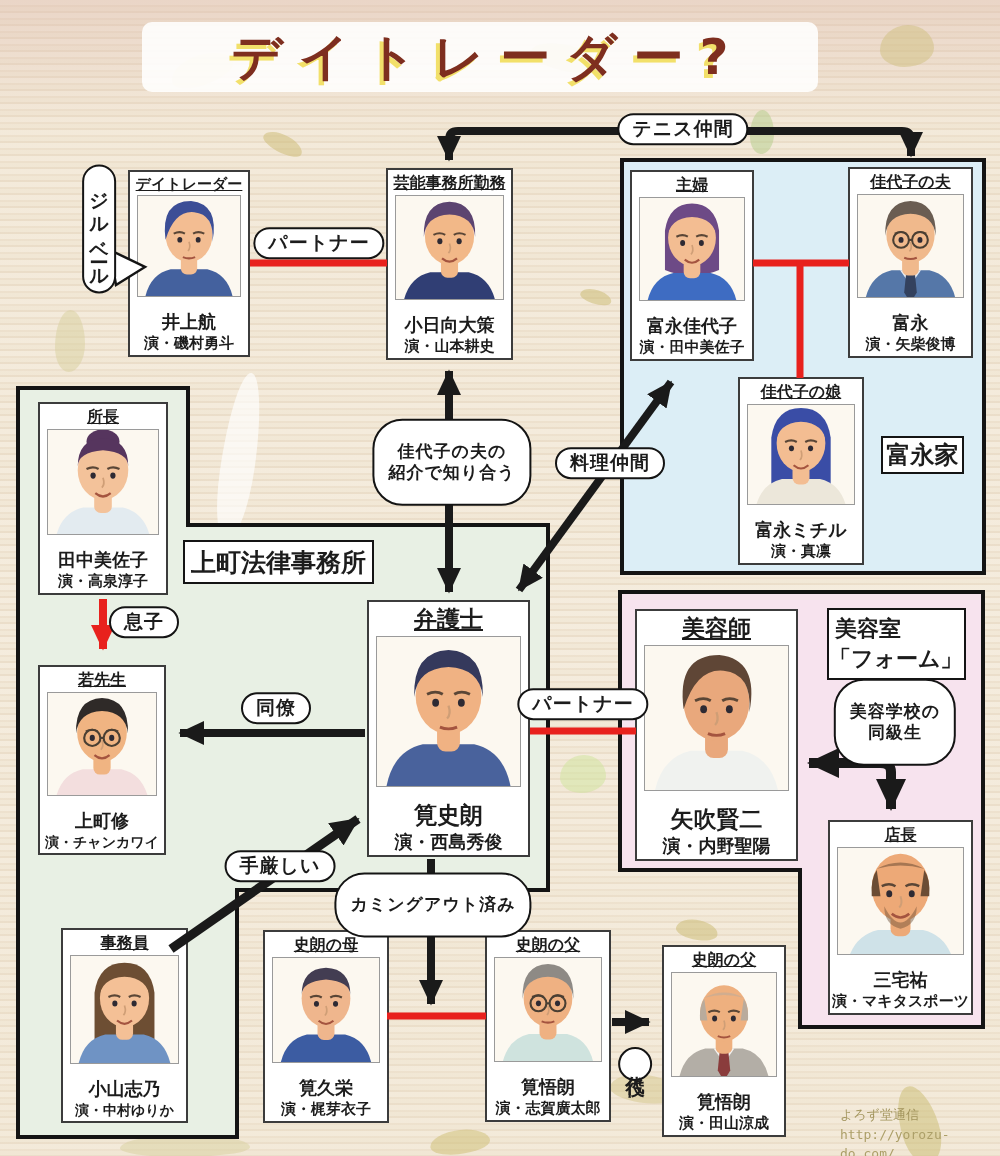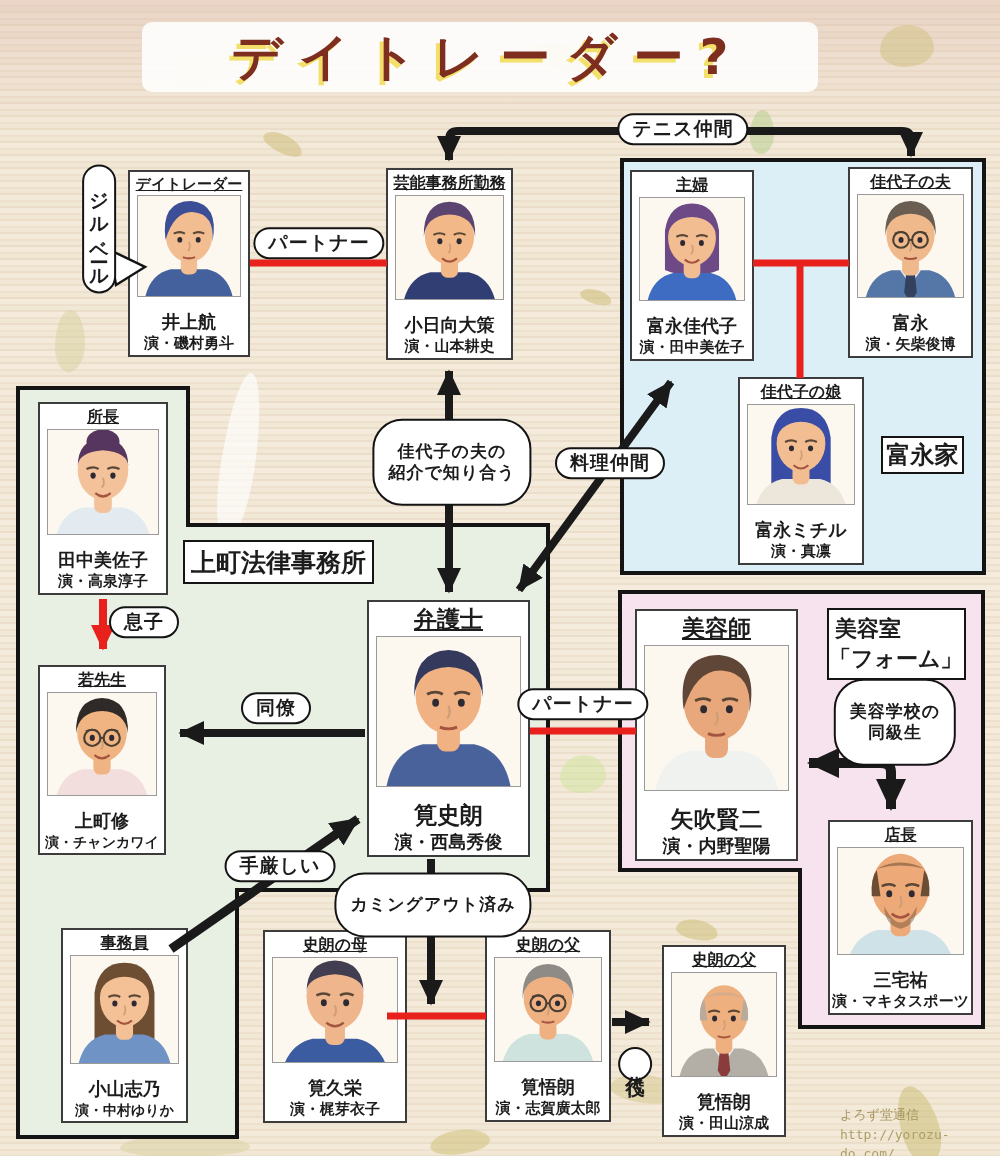--- a/index.html
+++ b/index.html
@@ -335,21 +335,21 @@
           <ellipse cx="41" cy="50" rx="2.4" ry="2.8" fill="#2e2a33"></ellipse>
           <ellipse cx="59" cy="50" rx="2.4" ry="2.8" fill="#2e2a33"></ellipse>
           <path d="M50,52 Q52,58 49,61" stroke="#cf9e76" stroke-width="1.6" fill="none"></path>
           <path d="M43,66 Q50,72 57,66" stroke="#a4543f" stroke-width="2" fill="none"></path>
         </svg>
       </div>
     <div class="pname">小山志乃</div>
     <div class="actor" style="font-size:14px;">演・中村ゆりか</div>
   </div>
 
-  <div class="card" style="left:263px;top:930px;width:144px;height:193px;">
+  <div class="card" style="left:263px;top:930px;width:126px;height:193px;">
     <div class="role">史朗の母</div>
     <div class="portrait">
         <svg viewBox="0 0 100 112" preserveAspectRatio="xMidYMid slice">
           <rect width="100" height="112" fill="#fcf8f0"></rect>
           <path d="M6,112 Q10,84 32,79 L68,79 Q90,84 94,112 Z" fill="#3c5ca2"></path>
           <rect x="42" y="58" width="16" height="26" rx="6" fill="#efb68d"></rect>
           <ellipse cx="50" cy="45" rx="23" ry="27" fill="#efb68d"></ellipse>
           <path d="M27,42 Q27,17 50,16 Q73,17 73,42 Q73,29 50,27 Q27,29 27,42 Z" fill="#433d52"></path>
           <path d="M35,44 Q41,41 46,44" stroke="#5a4636" stroke-width="2" fill="none"></path>
           <path d="M54,44 Q59,41 65,44" stroke="#5a4636" stroke-width="2" fill="none"></path>

